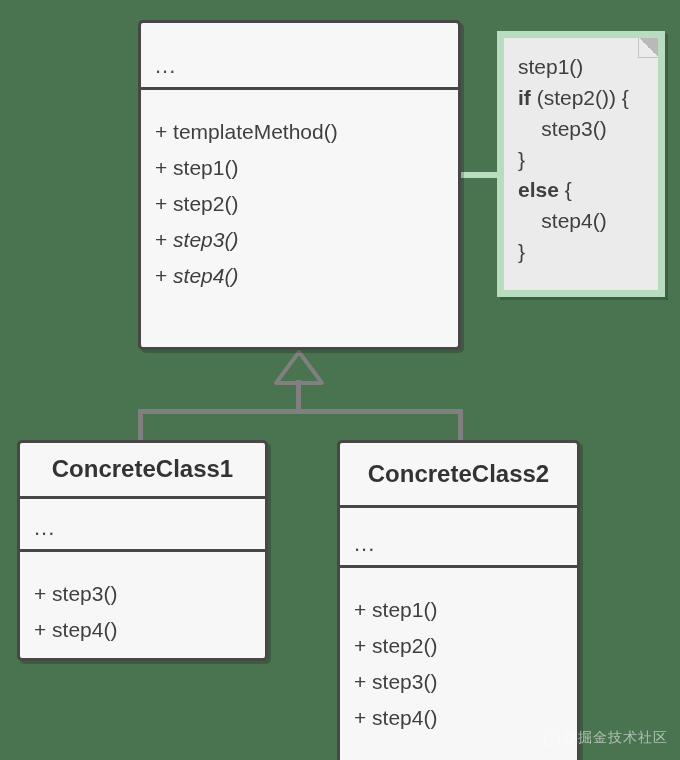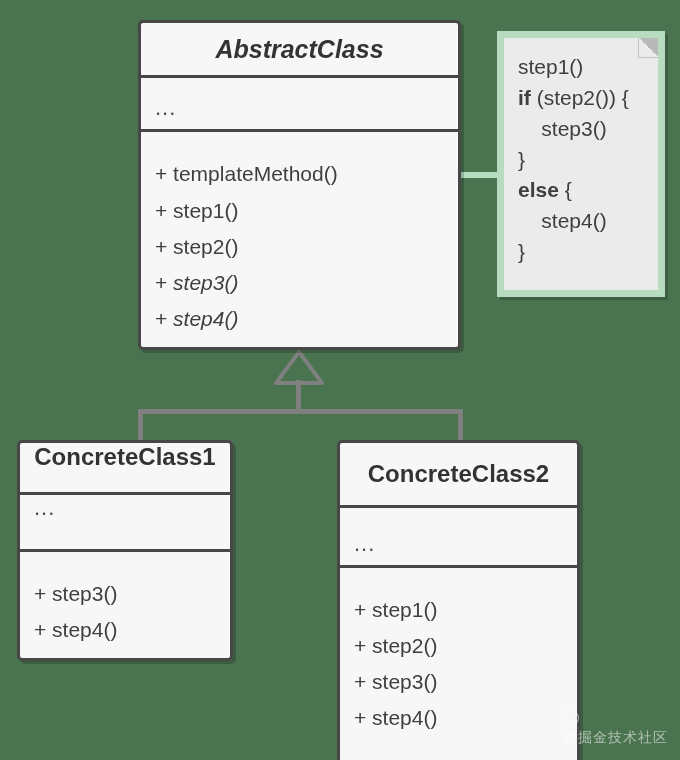--- a/index.html
+++ b/index.html
@@ -80,23 +80,22 @@
     width: 323px;
     height: 330px;
   }
   #abstract-class .class-title { height: 64px; }
   #abstract-class .attrs { height: 64px; }
   #abstract-class .ops { flex: 1; }
 
   #concrete-class-1 {
     left: 17px;
     top: 440px;
-    width: 216px;
+    width: 251px;
     height: 221px;
-    gap: 20px;
   }
   #concrete-class-1 .class-title { height: 62px; font-size: 24px; }
   #concrete-class-1 .attrs { height: 60px; }
   #concrete-class-1 .ops { flex: 1; }
 
   #concrete-class-2 {
     left: 337px;
     top: 440px;
     width: 243px;
     height: 336px;
@@ -164,28 +163,27 @@
     width: 54px;
     height: 36px;
   }
 
   
   #watermark {
     position: absolute;
     right: 12px;
     bottom: 13px;
     display: flex;
-    align-items: flex-start;
+    align-items: flex-end;
     gap: 3px;
     color: rgba(255,255,255,0.55);
     font-size: 14px;
     letter-spacing: 1px;
     mix-blend-mode: screen;
     pointer-events: none;
-    flex-direction: column;
   }
   #watermark .wm-logo {
     width: 14px;
     height: 14px;
     border: 1.5px solid rgba(255,255,255,0.55);
     border-radius: 50%;
     display: inline-block;
   }
 </style>
 </head>
@@ -198,21 +196,20 @@
   <div class="conn" style="left:138px; top:409px; width:5px; height:34px;"></div>
   <div class="conn" style="left:458px; top:409px; width:5px; height:34px;"></div>
 
   <svg id="gen-arrow" viewBox="0 0 54 36">
     <polygon points="27,2 50,33 4,33" fill="none" stroke="#808080" stroke-width="4" stroke-linejoin="round"></polygon>
   </svg>
 
   <div class="note-link"></div>
 
   <div class="uml-class" id="abstract-class">
-    <div class="compartment class-title abstract">AbstractClass</div>
     <div class="compartment attrs">...</div>
     <div class="compartment ops">
       <div class="op-row">
         <span class="op-vis">+ </span>
         <span class="op-name">templateMethod()</span>
       </div>
       <div class="op-row">
         <span class="op-vis">+ </span>
         <span class="op-name">step1()</span>
       </div>

